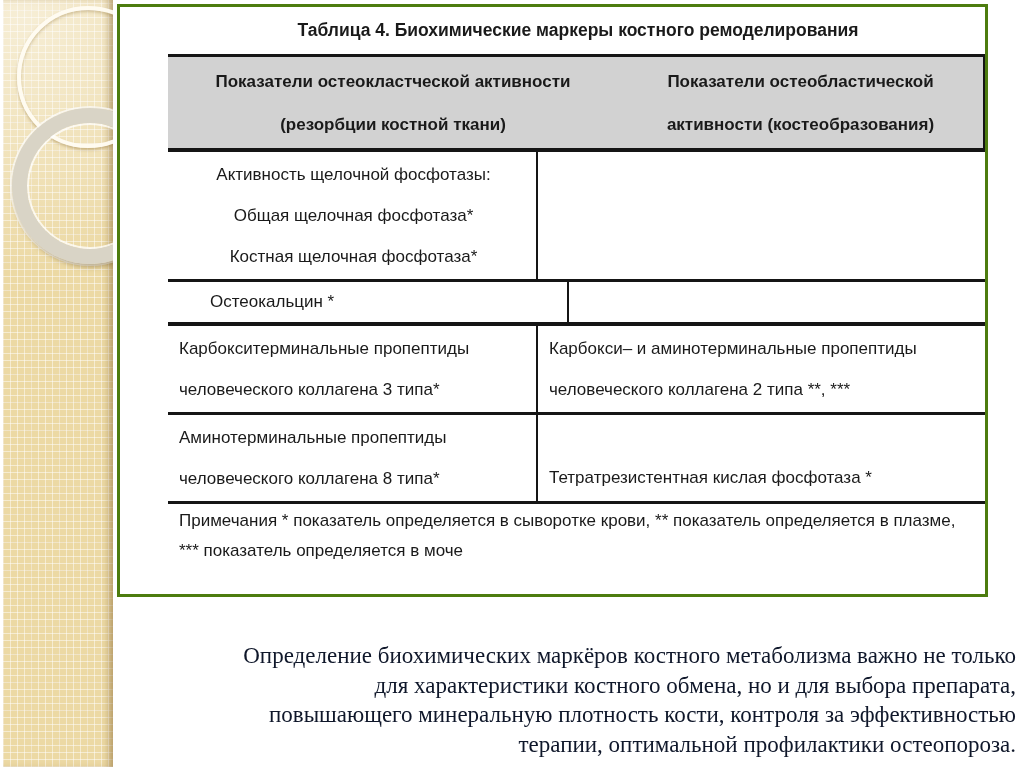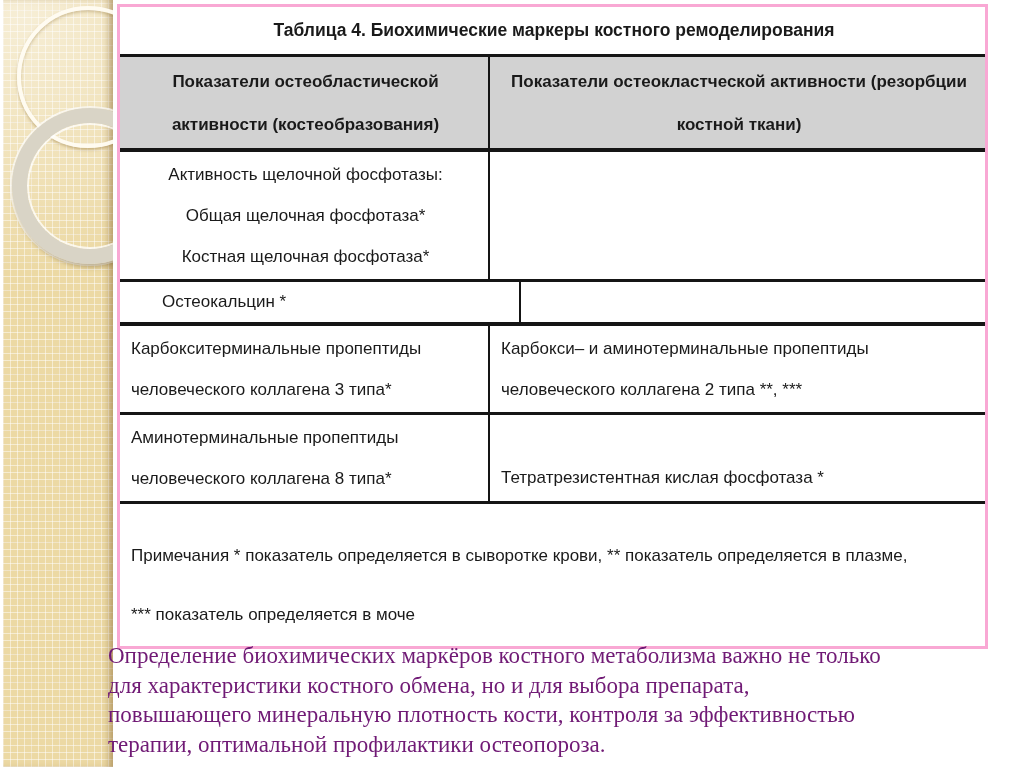--- a/index.html
+++ b/index.html
@@ -28,63 +28,63 @@
   .ring-thick{
     position:absolute;left:9px;top:108px;width:156px;height:156px;border-radius:50%;
     box-sizing:border-box;border:15px solid #d9d4c6;
     box-shadow:2px 3px 5px rgba(120,96,48,.5),
                0 0 0 2px rgba(255,255,255,.75),
                inset 0 0 0 2px rgba(255,255,255,.75);
   }
   
   .tbl{
     position:absolute;left:117px;top:4px;width:871px;box-sizing:border-box;
-    border:3px solid #f9a8d4;background:#ffffff;font-size:17px;
+    border:3px solid #4d7c0f;background:#ffffff;font-size:17px;padding-left:48px;
   }
   .row{display:flex;border-bottom:3px solid #151515;box-sizing:border-box;}
   .row:last-child{border-bottom:none;}
   .row.thick{border-bottom-width:4px;}
   .cell{box-sizing:border-box;white-space:pre-line;padding:2px 8px 2px 11px;line-height:41px;}
   .cell.left{width:370px;border-right:2px solid #151515;}
   .cell.right{flex:1;}
   .cell.vcenter{display:flex;align-items:center;margin-top:39px;}
   .title-row{min-height:50px;}
   .title-cell{width:100%;text-align:center;font-weight:bold;font-size:17.5px;padding-top:13px;line-height:20px;}
   .head-row{background:#d2d2d2;min-height:82px;}
   .head-row .cell{text-align:center;line-height:43px;font-weight:bold;padding-top:3px;}
   .r1{min-height:118px;text-align:center;}
   .r2{min-height:40px;}
   .r2 .cell{line-height:36px;margin-left:31px;}
   .r3,.r4{min-height:88px;}
   .notes-row{min-height:90px;}
-  .notes-cell{width:100%;line-height:59px;padding-top:2px;margin-top:20px;}
+  .notes-cell{width:100%;line-height:30px;padding-top:2px;}
   
   .para{
     position:absolute;left:108px;top:641px;width:908px;
     font-family:"Liberation Serif",serif;font-size:23px;line-height:29.5px;
-    text-align:left;color:#701a75;white-space:pre-line;
+    text-align:right;color:#0f172a;white-space:pre-line;
   }
 </style>
 </head>
 <body>
 
 <div class="decor">
   <div class="ring-thin"></div>
   <div class="ring-thick"></div>
 </div>
 
 <div class="tbl">
 
   <div class="row title-row">
     <div class="cell title-cell">Таблица 4. Биохимические маркеры костного ремоделирования</div>
   </div>
 
   <div class="row head-row thick">
+    <div class="cell right">Показатели остеокластческой активности (резорбции костной ткани)</div>
     <div class="cell left">Показатели остеобластической активности (костеобразования)</div>
-    <div class="cell right">Показатели остеокластческой активности (резорбции костной ткани)</div>
   </div>
 
   <div class="row r1">
     <div class="cell left">Активность щелочной фосфотазы:
 Общая щелочная фосфотаза*
 Костная щелочная фосфотаза*</div>
   </div>
 
   <div class="row r2 thick">
     <div class="cell left">Остеокальцин *</div>

